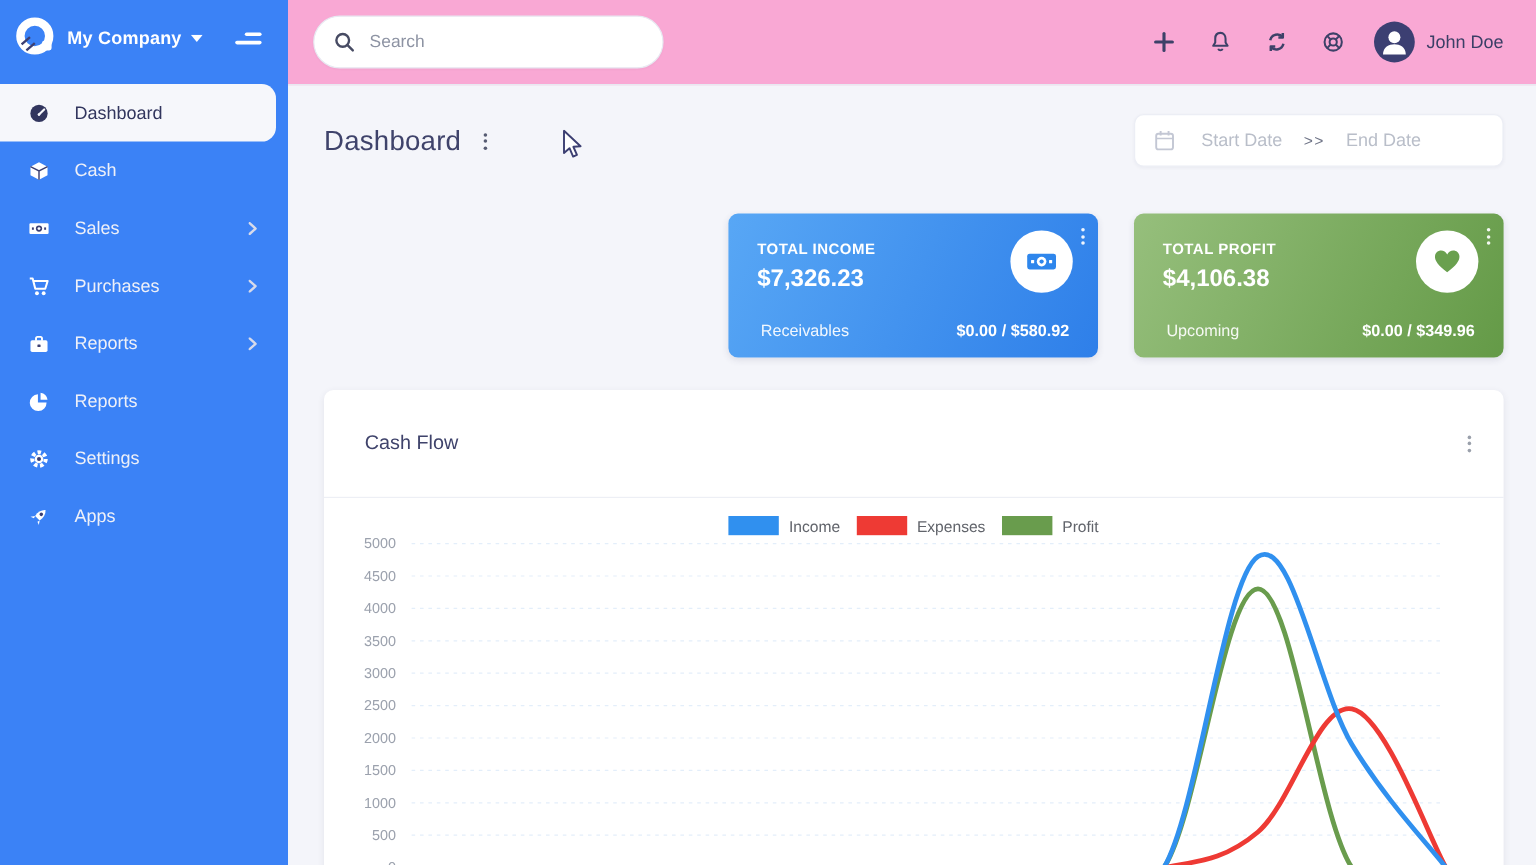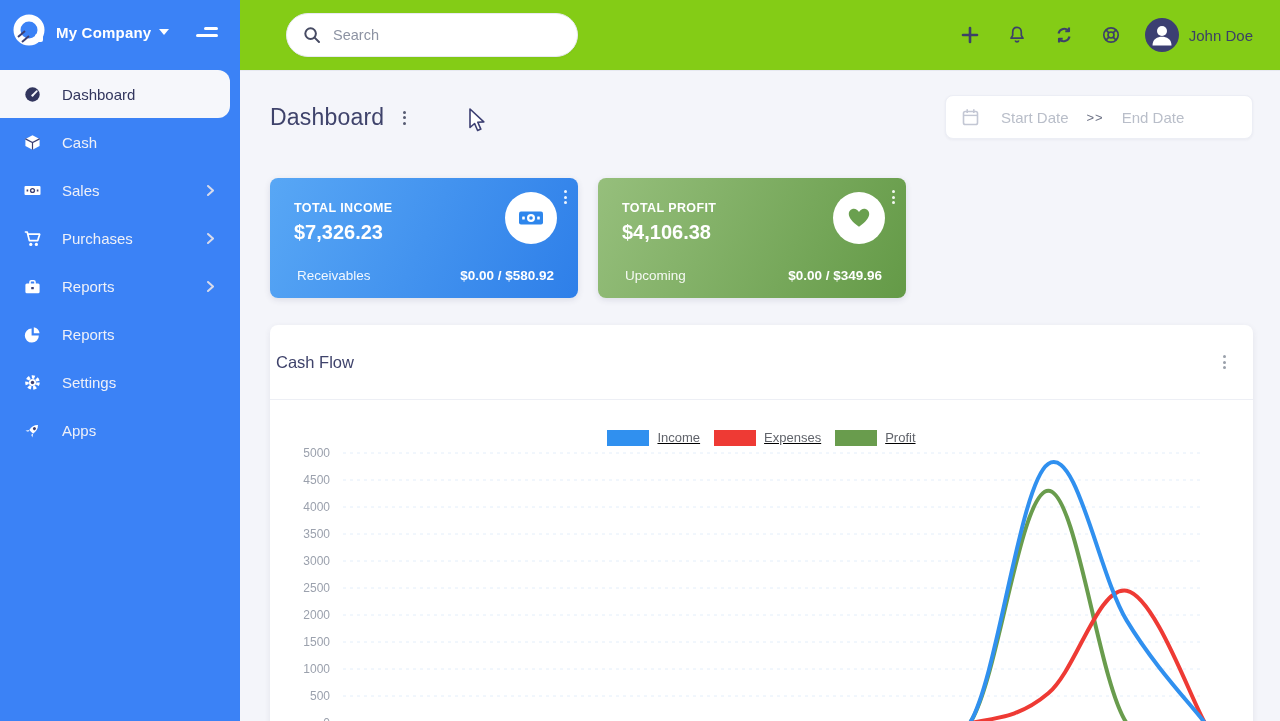--- a/index.html
+++ b/index.html
@@ -28,21 +28,21 @@
   .nav-item .ni-label { margin-left:21px; }
   .nav-item .ni-chevron { margin-left:auto; margin-right:26px; display:inline-flex; }
   .nav-item.active {
     --cut:#f6f7fb;
     background:#f6f7fb; color:#32365e; font-weight:500;
     margin-right:10px; border-radius:0 12px 12px 0;
   }
   .nav-item.active .ni-icon { color:#32365e; }
   
   .main { position:absolute; left:240px; top:0; width:1040px; height:721px; }
-  .topbar { display:flex; align-items:center; height:71px; padding:0 27px 0 46px; border-bottom:1px solid #e7e9f1; background:#84cc16;justify-content:flex-end; }
+  .topbar { display:flex; align-items:center; height:71px; padding:0 27px 0 21px; border-bottom:1px solid #e7e9f1; background:#f9a8d4;justify-content:flex-end; }
   .search {
     display:flex; align-items:center; width:292px; height:44px; background:#fff;
     border:1px solid #e8eaf2; border-radius:22px; padding:0 16px; box-shadow:0 1px 2px rgba(40,45,80,.04);
   }
   .search svg { flex:0 0 auto; }
   .search input {
     border:none; outline:none; background:transparent; margin-left:12px; width:200px;
     font-size:14.5px; color:#3f436b; font-family:inherit;
   }
   .search input::placeholder { color:#8d93a3; }
@@ -63,36 +63,36 @@
   .page-title-wrap .dots { margin-left:16px; }
   .date-filter {
     position:absolute; right:0; top:-9px; width:308px; height:44px; background:#fff;
     border:1px solid #eceef5; border-radius:8px; display:flex; align-items:center;
     padding:0 16px; box-shadow:0 1px 3px rgba(40,45,80,.05);
   }
   .df-field { font-size:15px; color:#b9bec9; cursor:pointer; }
   .df-start { margin-left:22px; }
   .df-sep { margin:0 18px; font-size:13px; color:#6e7386; letter-spacing:1px; }
   
-  .cards { display:flex; gap:20px; margin-top:28px; }
+  .cards { display:flex; gap:30px; margin-top:28px;justify-content:flex-end; }
   .card { position:relative; width:308px; height:120px; border-radius:8px; color:#fff; box-shadow:0 2px 6px rgba(50,50,93,.12); }
   .card-title { position:absolute; left:24px; top:23px; font-size:12.5px; font-weight:700; letter-spacing:.4px; }
   .card-amount { position:absolute; left:24px; top:43px; font-size:20px; font-weight:700; }
   .card-iconwrap { position:absolute; right:21px; top:14px; width:52px; height:52px; border-radius:50%; background:#fff; display:flex; align-items:center; justify-content:center; }
   .card .dots { position:absolute; right:8px; top:9px; }
   .card-footer { position:absolute; left:27px; right:24px; bottom:15px; display:flex; justify-content:space-between; align-items:baseline; }
   .cf-label { font-size:13.5px; color:rgba(255,255,255,.92); }
   .cf-value { font-size:13.5px; font-weight:700; }
   
   .panel { position:relative; margin-top:27px; background:#fff; border-radius:8px; box-shadow:0 2px 6px rgba(50,50,93,.09); height:470px; }
-  .panel-head { display:flex; align-items:center; height:75px; padding:0 24px 0 6px; border-bottom:1px solid #edeff5; }
+  .panel-head { display:flex; align-items:center; height:90px; padding:0 24px 0 34px; border-bottom:1px solid #edeff5; }
   .panel-title { font-size:16.5px; color:#3f436b; font-weight:500; }
   .panel-head .dots { margin-left:auto; }
   .chart-legend { position:absolute; left:0; right:0; top:105px; display:flex; justify-content:center; align-items:center; gap:14px; }
-  .lg-item { display:inline-flex; gap:8px; cursor:pointer;text-decoration:underline; }
+  .lg-item { display:inline-flex; align-items:center; gap:8px; cursor:pointer; }
   .lg-swatch { width:42px; height:16px; display:inline-block; }
   .lg-label { font-size:13px; color:#61646b; }
   .chart-svg { position:absolute; left:0; top:120px; }
   
   .cursor { position:absolute; left:466px; top:108px; pointer-events:none; }
 </style>
 </head>
 <body>
 
 <div class="app">

